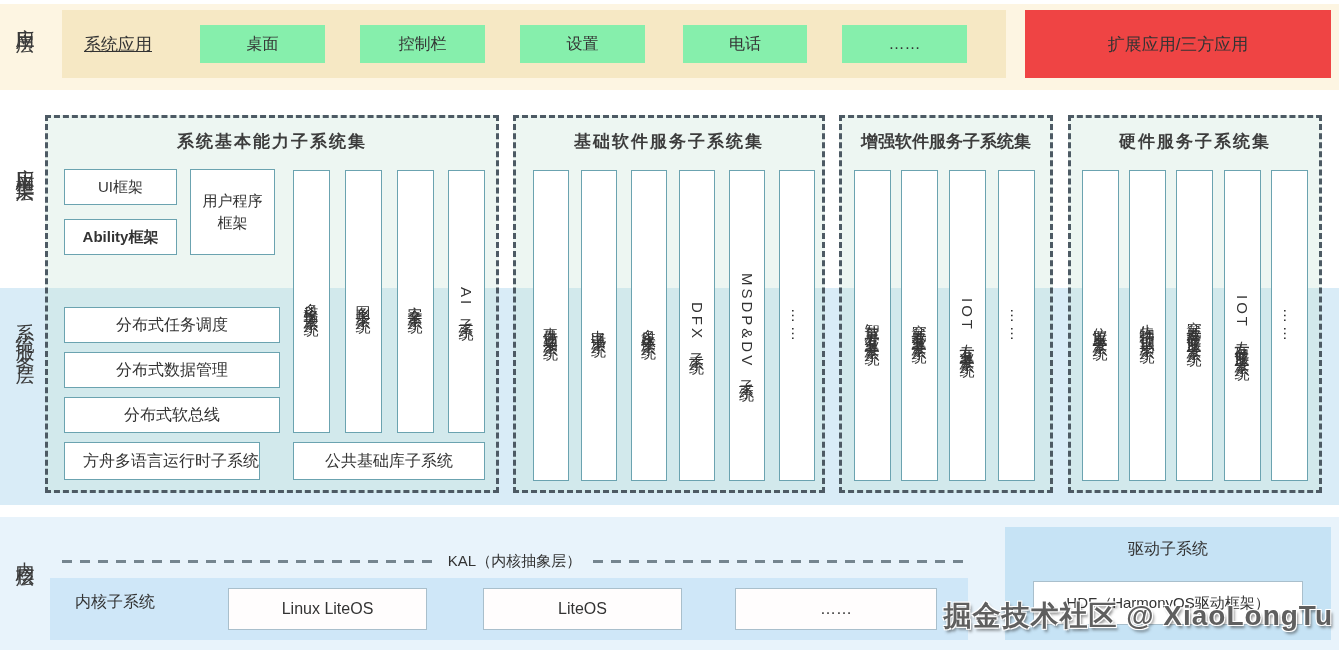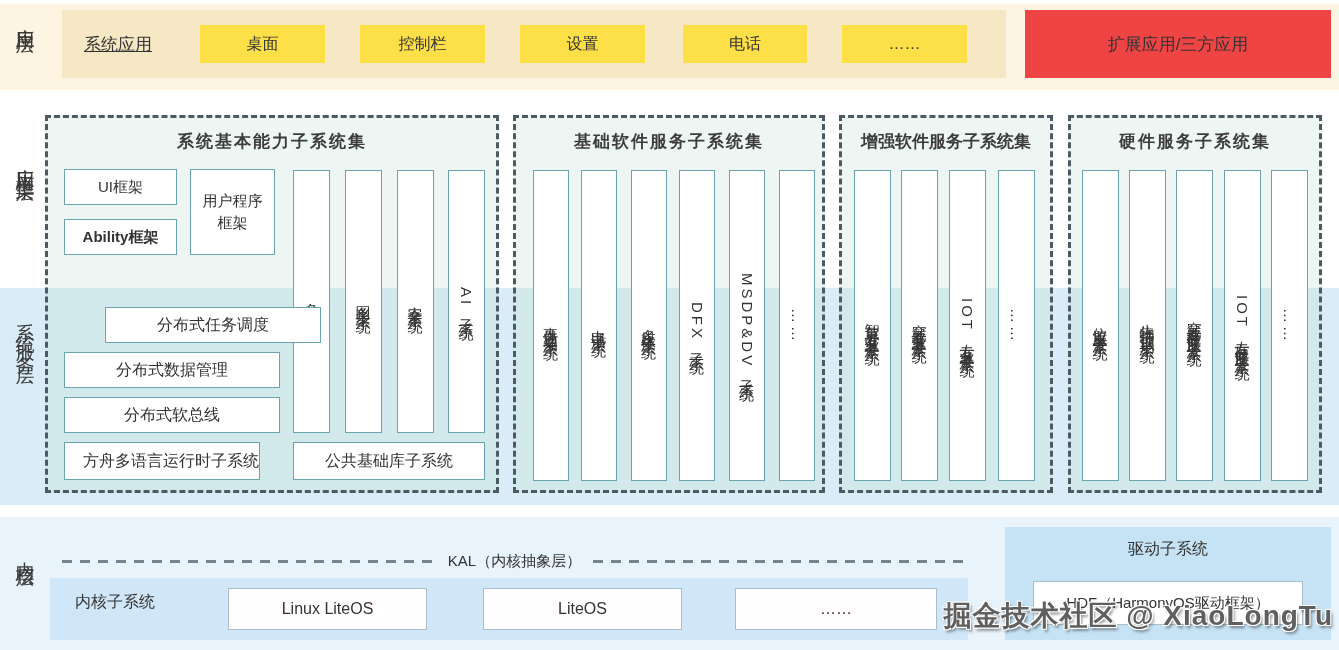--- a/index.html
+++ b/index.html
@@ -6,21 +6,21 @@
   .stage{position:relative;width:1339px;height:650px;background:#ffffff;overflow:hidden;
          font-family:"Liberation Sans","DejaVu Sans",sans-serif;color:#333;}
   .abs{position:absolute;}
 
   
   .top-band{left:0;top:4px;width:1339px;height:86px;background:#fdf5e2;}
   .top-container{left:62px;top:10px;width:944px;height:68px;background:#f6e8c4;}
   .top-right{left:1025px;top:10px;width:306px;height:68px;background:#ef4444;
              display:flex;align-items:center;justify-content:center;font-size:17px;}
   .sysapps-label{left:84px;top:10px;height:68px;display:flex;align-items:center;font-size:17px;text-decoration:underline;}
-  .app-box{top:25px;height:38px;background:#fde047;display:flex;align-items:center;
+  .app-box{top:25px;height:38px;background:#86efac;display:flex;align-items:center;
            justify-content:center;font-size:16px;}
 
   
   .layer-label{writing-mode:vertical-rl;text-orientation:upright;font-size:19px;
                letter-spacing:4px;color:#3a3a3a;line-height:1;}
 
   
   .service-band{left:0;top:288px;width:1339px;height:217px;background:#d9ecf7;}
   .kernel-band{left:0;top:517px;width:1339px;height:133px;background:#e8f3fb;}
 
@@ -88,21 +88,21 @@
       </div>
     <div class="abs vcol" style="left:297px;top:52px;width:37px;height:263px;">
       <span>图形子系统</span>
       </div>
     <div class="abs vcol" style="left:349px;top:52px;width:37px;height:263px;">
       <span>安全子系统</span>
       </div>
     <div class="abs vcol" style="left:400px;top:52px;width:37px;height:263px;">
       <span>AI子系统</span>
       </div>
-    <div class="abs box" style="left:16px;top:189px;width:216px;height:36px;font-size:16px;margin-left:41px;">分布式任务调度</div>
+    <div class="abs box" style="left:16px;top:189px;width:216px;height:36px;font-size:16px;">分布式任务调度</div>
     <div class="abs box" style="left:16px;top:234px;width:216px;height:36px;font-size:16px;">分布式数据管理</div>
     <div class="abs box" style="left:16px;top:279px;width:216px;height:36px;font-size:16px;">分布式软总线</div>
     <div class="abs box" style="left:16px;top:324px;width:196px;height:38px;font-size:16px;padding-left:18px;">方舟多语言运行时子系统</div>
     <div class="abs box" style="left:245px;top:324px;width:192px;height:38px;font-size:16px;">公共基础库子系统</div>
   </div>
 
   <div class="abs group" style="left:513px;width:312px;">
     <div class="group-title">基础软件服务子系统集</div>
     <div class="abs vcol" style="left:17px;top:52px;width:36px;height:311px;">
       <span>事件通知子系统</span>

